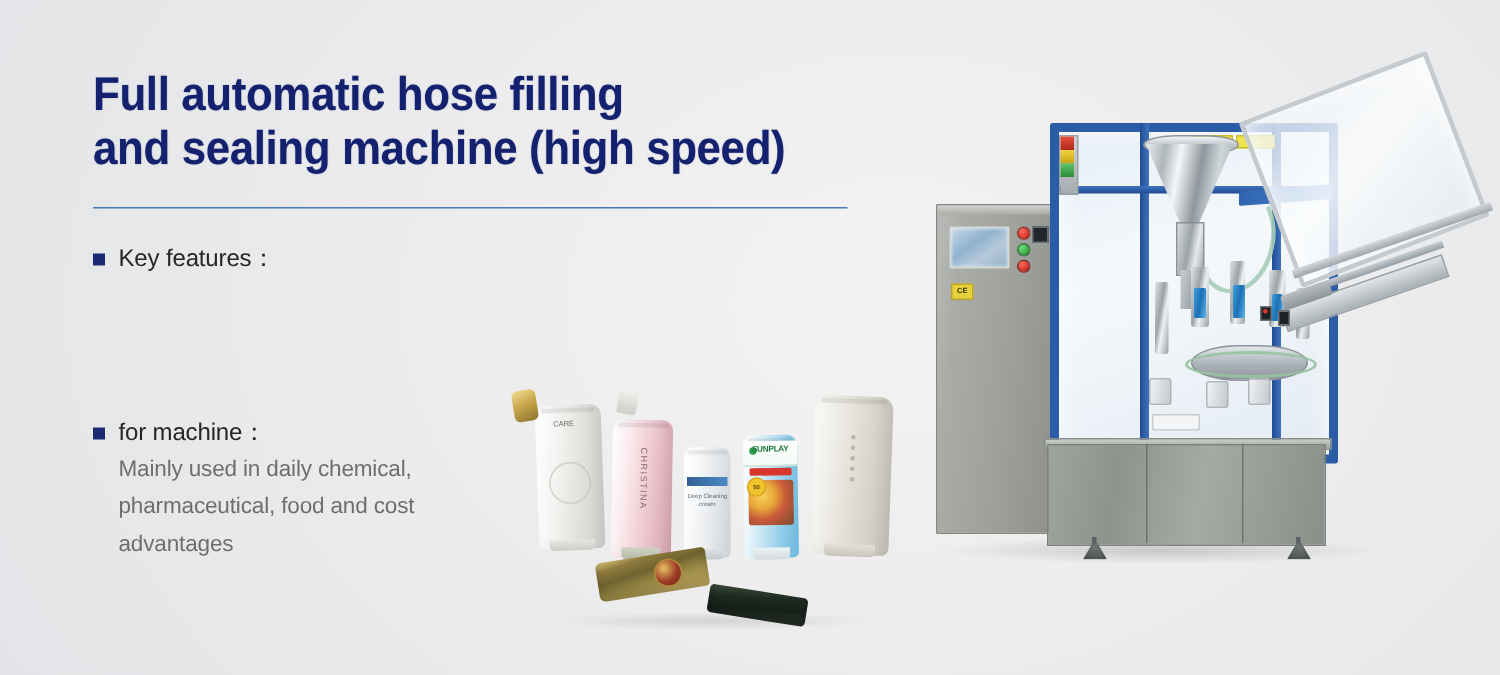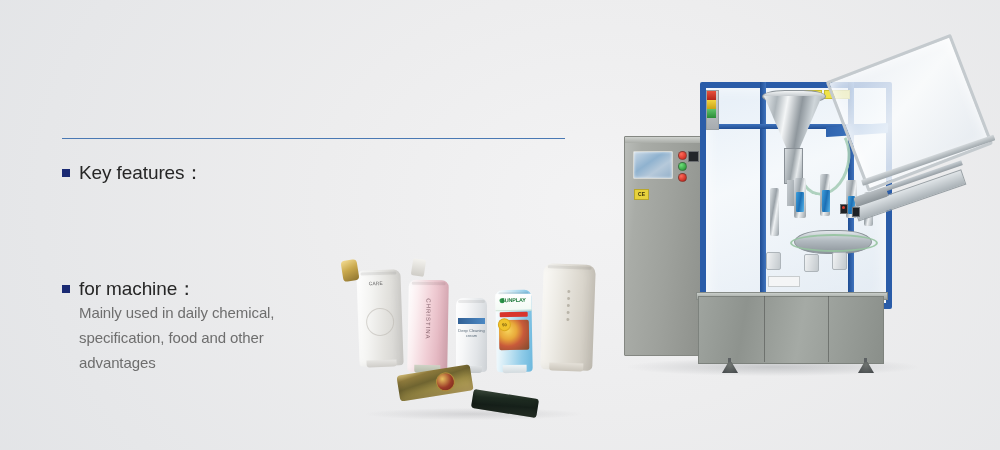--- a/index.html
+++ b/index.html
@@ -30,21 +30,21 @@
   }
   .block{position:absolute;left:62px;}
   .block.b1{top:162px;width:516px;}
   .block.b2{top:278px;width:300px;}
   .bullet-row{display:flex;align-items:flex-start;}
   .bullet{
     width:8px;height:8px;background:#1a2a73;flex:0 0 auto;
     margin-top:7px;margin-right:9px;
   }
   .heading{
-    color:#262626;font-size:19px;line-height:21px;font-weight:normal;
+    color:#262626;font-size:16px;line-height:21px;font-weight:normal;
     letter-spacing:-0.1px;white-space:nowrap;
   }
   .body{
     color:#6e6e6e;font-size:15px;line-height:25px;
     margin-left:17px;margin-top:1px;letter-spacing:-0.1px;
   }
   .body.justify{text-align:justify;text-justify:inter-word;}
   .body.justify .lastline{text-align:left;}
 
   
@@ -291,40 +291,44 @@
   .t7-txt{position:absolute;left:10px;top:7px;font-size:4px;color:#b9c3b5;letter-spacing:.4px;}
 
   .tube-shadow{position:absolute;left:14px;top:150px;width:215px;height:12px;
      background:radial-gradient(ellipse at center,rgba(120,120,125,.22) 0%,rgba(120,120,125,0) 72%);}
 </style>
 </head>
 <body>
 
 <div class="banner">
 
+  <div class="textcol">
+    <div class="title">Full automatic hose filling
+and sealing machine (high speed)</div>
+  </div>
 
   <div class="divider"></div>
 
   <div class="block b1">
     <div class="bullet-row">
       <span class="bullet"></span>
       <span class="heading">Key features：</span>
     </div>
     <div class="body justify">
     </div>
   </div>
 
   <div class="block b2">
     <div class="bullet-row">
       <span class="bullet"></span>
       <span class="heading">for machine：</span>
     </div>
     <div class="body">
       <div>Mainly used in daily chemical,</div>
-      <div>specification, food and other</div>
+      <div>pharmaceutical, food and cost</div>
       <div>advantages</div>
     </div>
   </div>
 
   <div class="machine">
     <div class="m-shadow"></div>
 
     <div class="cab">
       <div class="cab-top"></div>
       <div class="hmi"></div>

